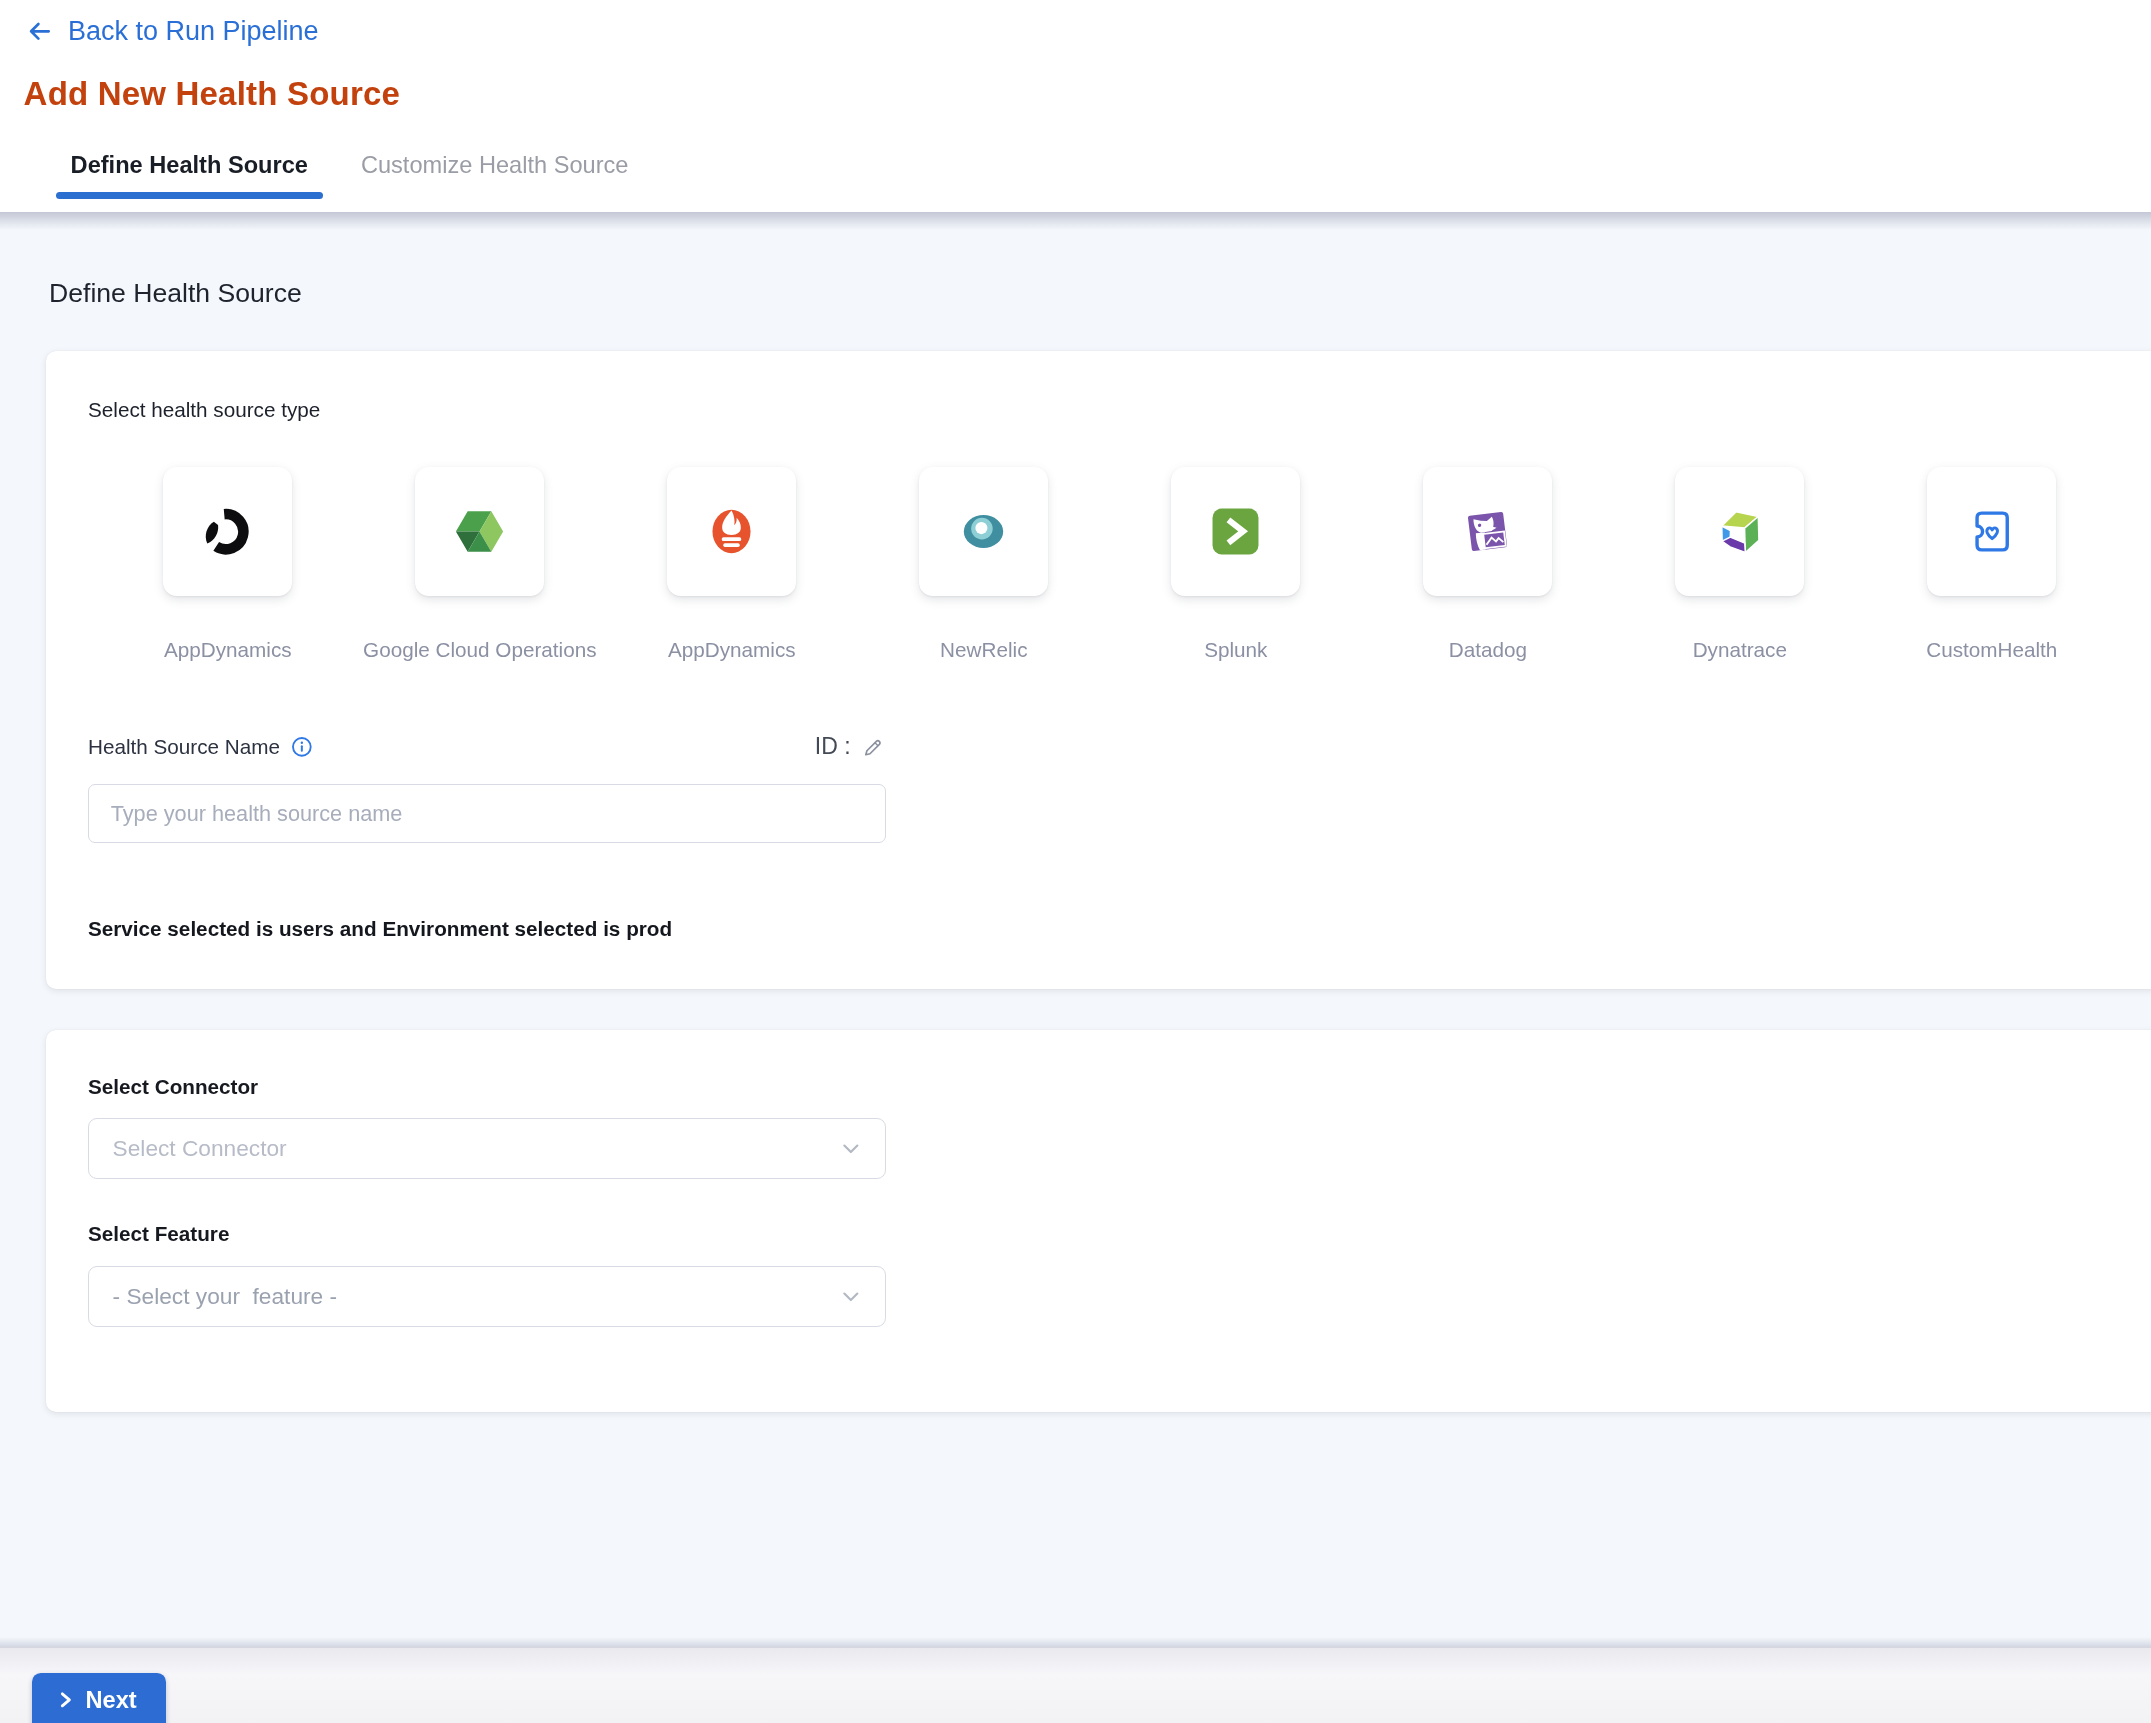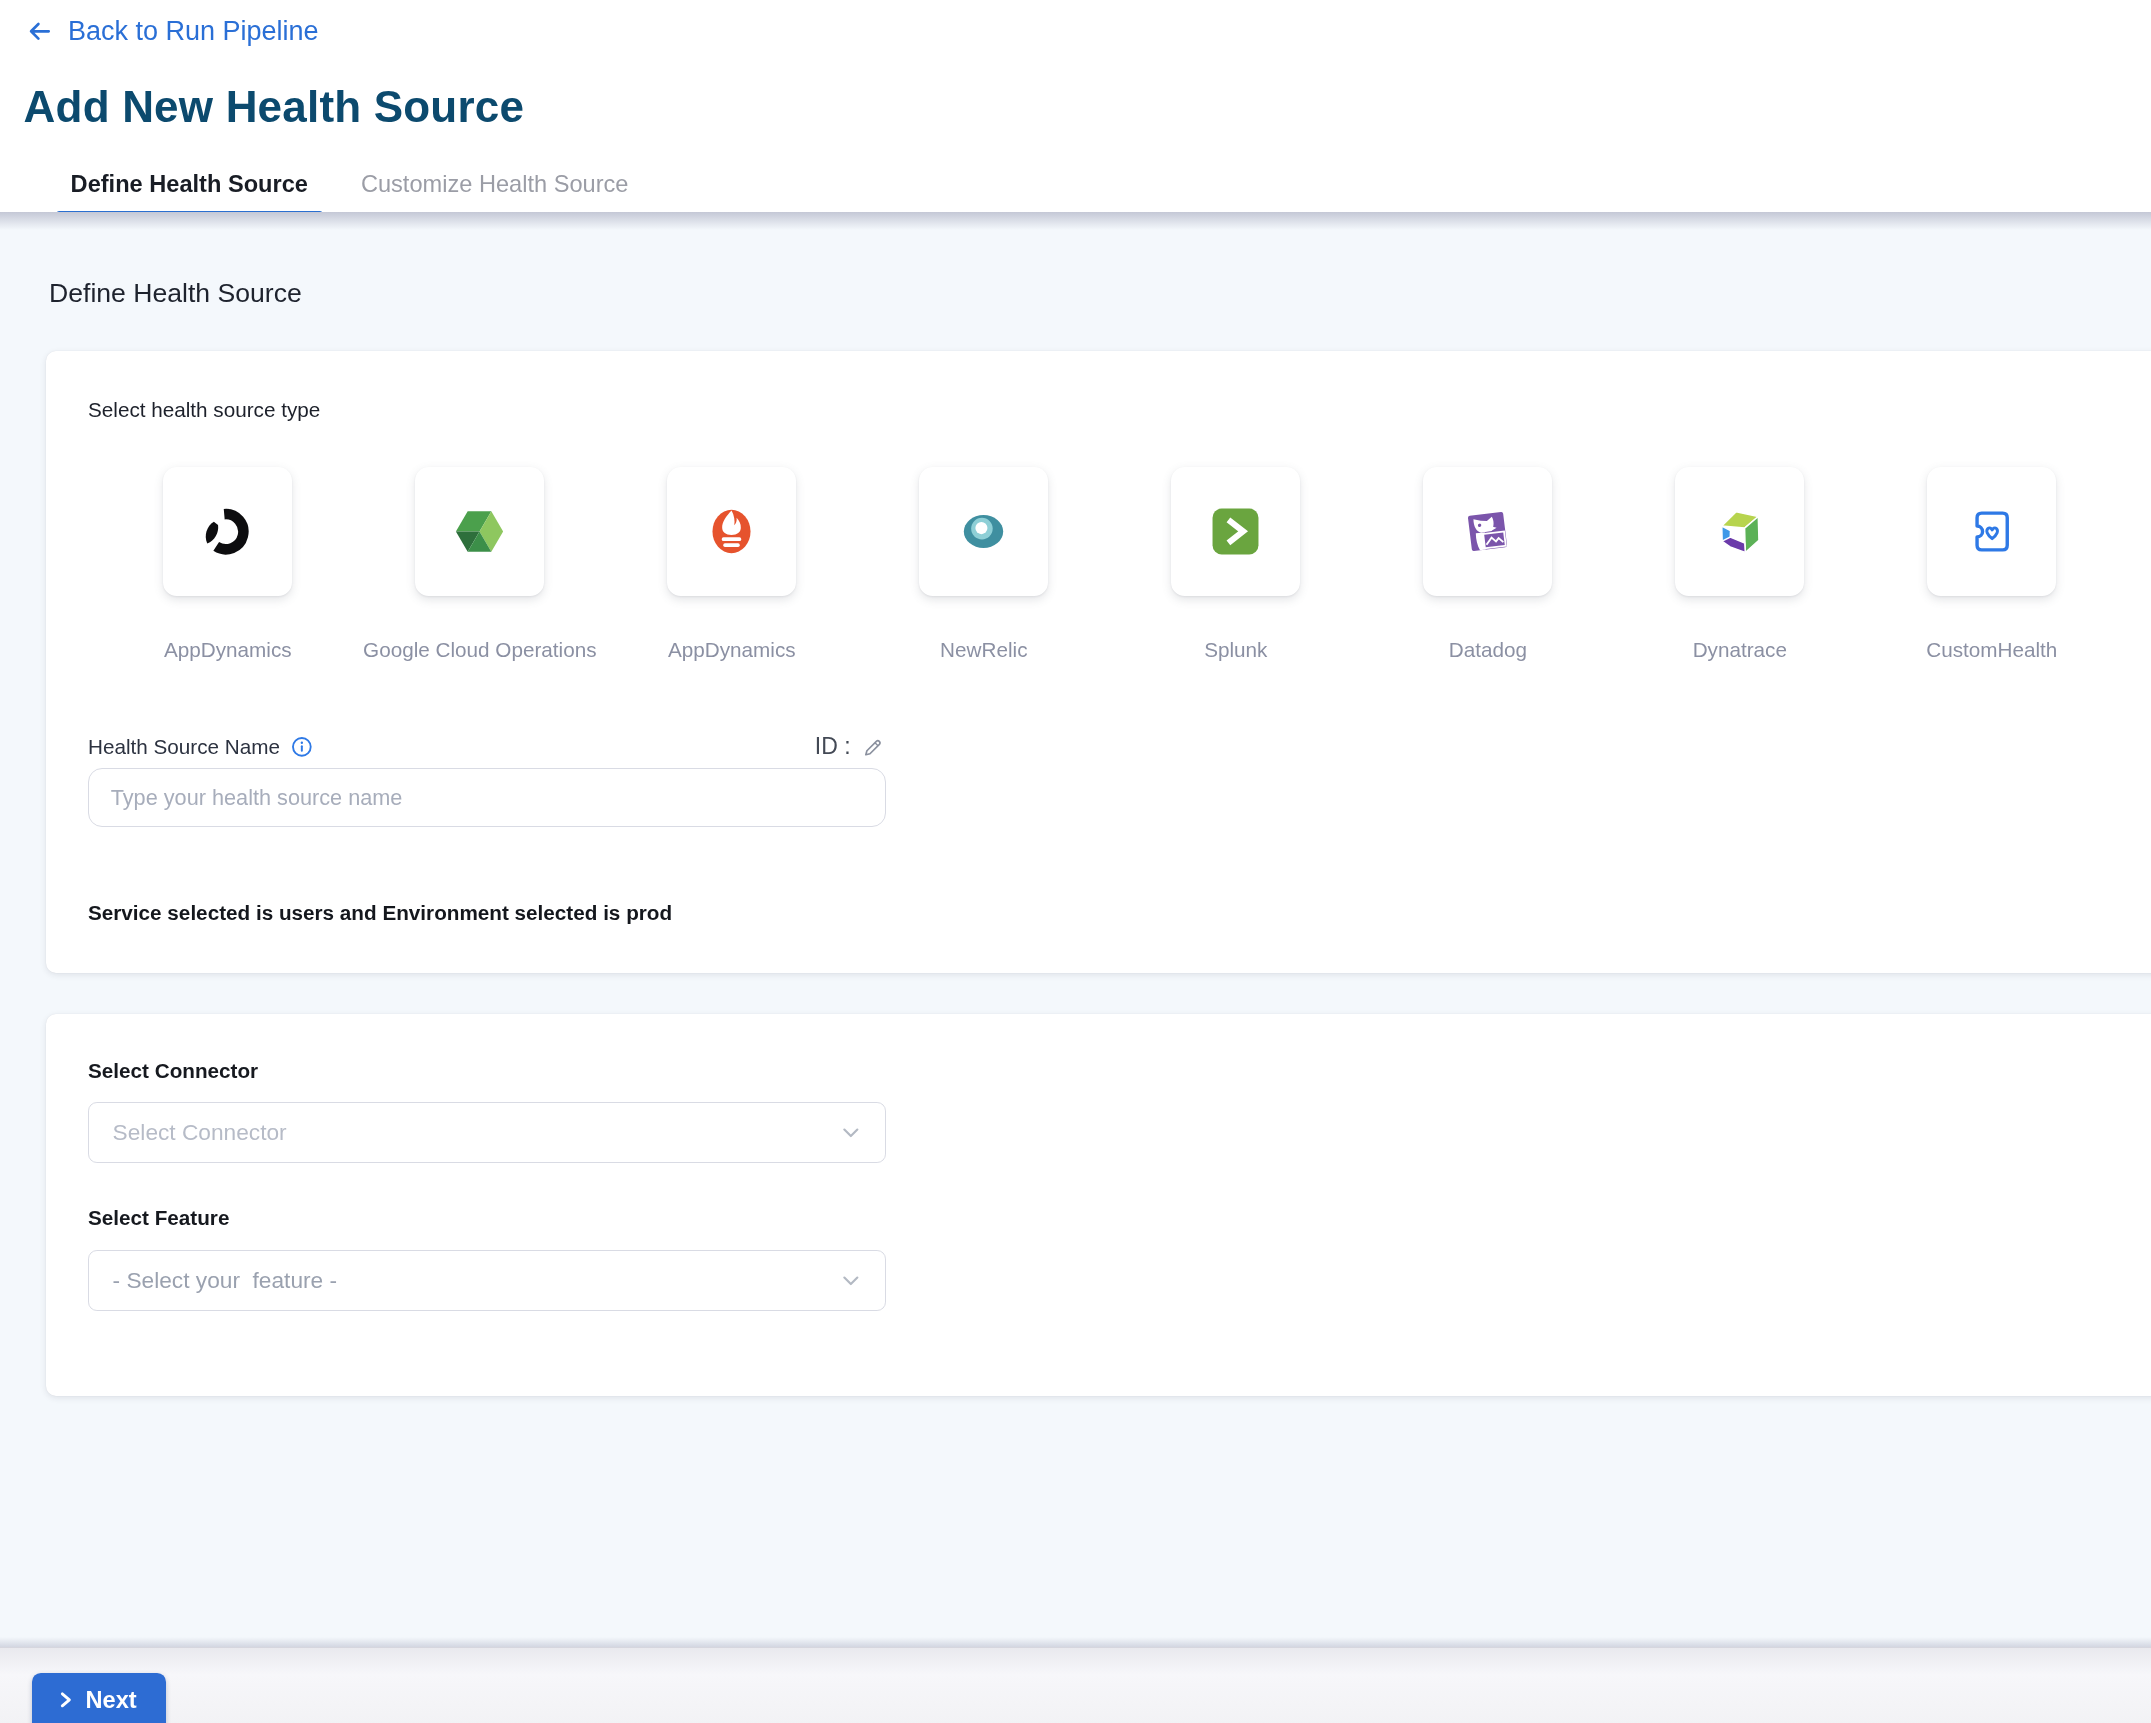--- a/index.html
+++ b/index.html
@@ -15,22 +15,22 @@
 
   
   .header { height: 212px; padding: 15.8px 0 0 25.6px; background: #fff; position: relative; }
   .back-link {
     display: inline-flex; align-items: center; gap: 15.8px;
     color: #2a6fd6; font-size: 27px; font-weight: 500;
     cursor: pointer; text-decoration: none;
   }
   .back-link svg { width: 26.6px; height: 26.6px; }
   .page-title {
-    margin: 33px 0 0 -2px;
-    font-size: 44px; font-weight: 700; color: #0c4a6e;
+    margin: 26px 0 0 -2px;
+    font-size: 33px; font-weight: 700; color: #c2410c;
     letter-spacing: 0.2px;
   }
   .tabbar {
     display: flex; gap: 53px;
     padding: 39px 0 0 45px;
     position: relative;
   }
   .tab { font-size: 23.6px; cursor: pointer; position: relative; padding-bottom: 23.6px; }
   .tab.active { font-weight: 700; color: #191d25; }
   .tab.inactive { font-weight: 400; color: #9b9da6; }
@@ -79,22 +79,22 @@
   .tile svg { width: 63px; height: 63px; }
   .tile-label { margin-top: 41px; font-size: 20.7px; color: #8b90a3; white-space: nowrap; line-height: 25.6px; }
 
   .name-row { display: flex; justify-content: space-between; align-items: center; width: 798px; margin-top: 71px; }
   .name-label { font-size: 20.7px; font-weight: 400; color: #2c3240; display: flex; align-items: center; gap: 10.8px; line-height: 25.6px; }
   .name-label svg { width: 21.7px; height: 21.7px; cursor: pointer; }
   .id-group { display: flex; align-items: center; gap: 11.8px; font-size: 23px; color: #434955; line-height: 25.6px; }
   .id-group svg { width: 23.6px; height: 23.6px; cursor: pointer; }
 
   .text-input {
-    display: block; margin-top: 9px; width: 798px; height: 59px;
-    border: 1.5px solid #d9dbe4; border-radius: 14px; outline: none;
+    display: block; margin-top: 25px; width: 798px; height: 59px;
+    border: 1.5px solid #d9dbe4; border-radius: 7px; outline: none;
     padding: 0 21.7px; font-size: 21.7px; color: #23262e; background: #fff;
     font-family: "Liberation Sans", "DejaVu Sans", sans-serif;
   }
   .text-input::placeholder { color: #a7adbb; }
 
   .service-note { margin-top: 73px; font-size: 20.7px; font-weight: 600; color: #14171d; line-height: 25.6px; }
 
   .select-box {
     margin-top: 19.7px; width: 798px; height: 61px;
     border: 1.5px solid #d9dbe4; border-radius: 8.9px; background: #fff;

